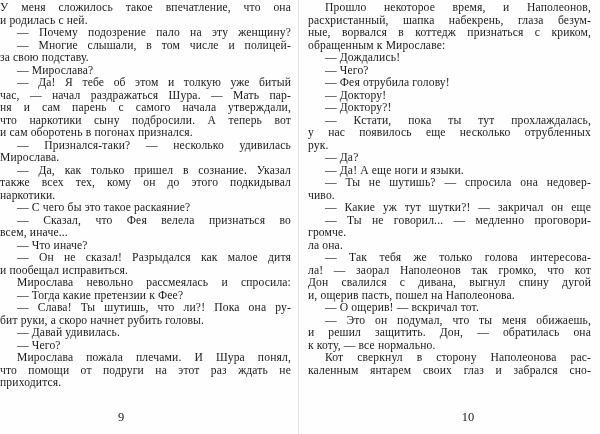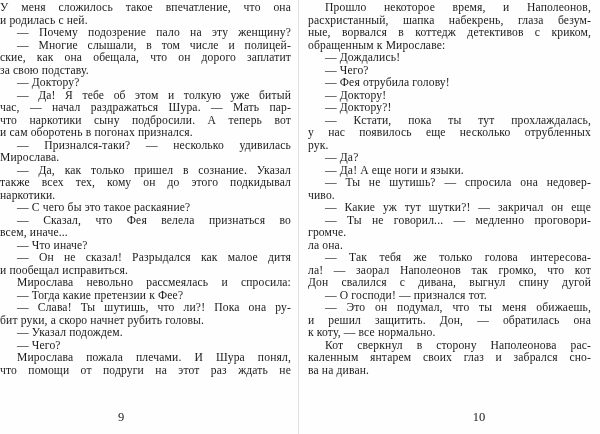--- a/index.html
+++ b/index.html
@@ -36,96 +36,97 @@
   .folio {
     position: absolute;
     top: 410px;
     width: 32px;
     font-size: 12.5px;
     line-height: 14px;
     text-align: center;
     color: #1a1a1a;
   }
   .folio-left  { left: 105px; }
-  .folio-right { left: 463px; }
+  .folio-right { left: 452px; }
 </style>
 </head>
 <body>
 
 <div class="spread">
 
   <div class="page page-left">
     <div class="text-block" id="page0">
         <div class="line j">У меня сложилось такое впечатление, что она</div>
         <div class="line">и родилась с ней.</div>
         <div class="line i j">— Почему подозрение пало на эту женщину?</div>
         <div class="line i j">— Многие слышали, в том числе и полицей-</div>
-        <div class="line j">ские, как она обещала, что он дорого заплатит</div>
         <div class="line">за свою подставу.</div>
-        <div class="line i">— Доктору?</div>
+        <div class="line i">— Мирослава?</div>
         <div class="line i j">— Да! Я тебе об этом и толкую уже битый</div>
         <div class="line j">час, — начал раздражаться Шура. — Мать пар-</div>
+        <div class="line j">ня и сам парень с самого начала утверждали,</div>
         <div class="line j">что наркотики сыну подбросили. А теперь вот</div>
         <div class="line">и сам оборотень в погонах признался.</div>
         <div class="line i j">— Признался-таки? — несколько удивилась</div>
         <div class="line">Мирослава.</div>
         <div class="line i j">— Да, как только пришел в сознание. Указал</div>
         <div class="line j">также всех тех, кому он до этого подкидывал</div>
         <div class="line">наркотики.</div>
         <div class="line i">— С чего бы это такое раскаяние?</div>
         <div class="line i j">— Сказал, что Фея велела признаться во</div>
         <div class="line">всем, иначе...</div>
         <div class="line i">— Что иначе?</div>
         <div class="line i j">— Он не сказал! Разрыдался как малое дитя</div>
         <div class="line">и пообещал исправиться.</div>
         <div class="line i j">Мирослава невольно рассмеялась и спросила:</div>
         <div class="line i">— Тогда какие претензии к Фее?</div>
         <div class="line i j">— Слава! Ты шутишь, что ли?! Пока она ру-</div>
         <div class="line">бит руки, а скоро начнет рубить головы.</div>
-        <div class="line i">— Указал подождем.</div>
+        <div class="line i">— Давай удивилась.</div>
         <div class="line i">— Чего?</div>
         <div class="line i j">Мирослава пожала плечами. И Шура понял,</div>
         <div class="line j">что помощи от подруги на этот раз ждать не</div>
+        <div class="line">приходится.</div>
       </div>
   </div>
 
   <div class="gutter-divider"></div>
 
   <div class="page page-right">
     <div class="text-block" id="page1">
         <div class="line i j">Прошло некоторое время, и Наполеонов,</div>
         <div class="line j">расхристанный, шапка набекрень, глаза безум-</div>
-        <div class="line j">ные, ворвался в коттедж детективов с криком,</div>
+        <div class="line j">ные, ворвался в коттедж признаться с криком,</div>
         <div class="line">обращенным к Мирославе:</div>
         <div class="line i">— Дождались!</div>
         <div class="line i">— Чего?</div>
         <div class="line i">— Фея отрубила голову!</div>
         <div class="line i">— Доктору!</div>
         <div class="line i">— Доктору?!</div>
         <div class="line i j">— Кстати, пока ты тут прохлаждалась,</div>
         <div class="line j">у нас появилось еще несколько отрубленных</div>
         <div class="line">рук.</div>
         <div class="line i">— Да?</div>
         <div class="line i">— Да! А еще ноги и языки.</div>
         <div class="line i j">— Ты не шутишь? — спросила она недовер-</div>
         <div class="line">чиво.</div>
         <div class="line i j">— Какие уж тут шутки?! — закричал он еще</div>
         <div class="line i j">— Ты не говорил... — медленно проговори-</div>
         <div class="line">громче.</div>
         <div class="line">ла она.</div>
         <div class="line i j">— Так тебя же только голова интересова-</div>
         <div class="line j">ла! — заорал Наполеонов так громко, что кот</div>
         <div class="line j">Дон свалился с дивана, выгнул спину дугой</div>
-        <div class="line i">— О господи! — признался тот.</div>
+        <div class="line">и, ощерив пасть, пошел на Наполеонова.</div>
+        <div class="line i">— О ощерив! — вскричал тот.</div>
         <div class="line i j">— Это он подумал, что ты меня обижаешь,</div>
         <div class="line j">и решил защитить. Дон, — обратилась она</div>
         <div class="line">к коту, — все нормально.</div>
         <div class="line i j">Кот сверкнул в сторону Наполеонова рас-</div>
         <div class="line j">каленным янтарем своих глаз и забрался сно-</div>
-        <div class="line">ва на диван.</div>
       </div>
   </div>
 
   <div class="folio folio-left">9</div>
 
   <div class="folio folio-right">10</div>
 
 </div>
 
 </body></html>

